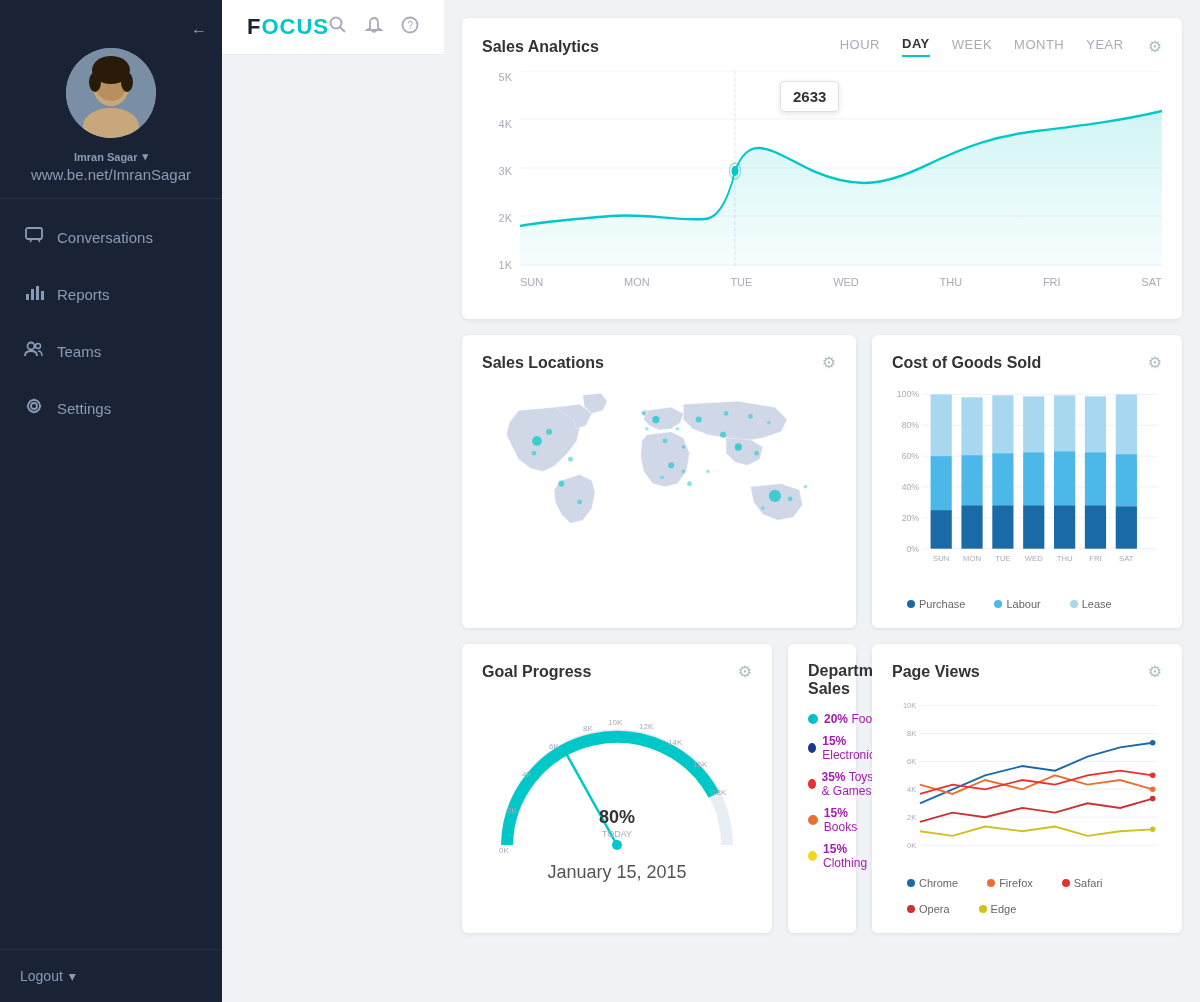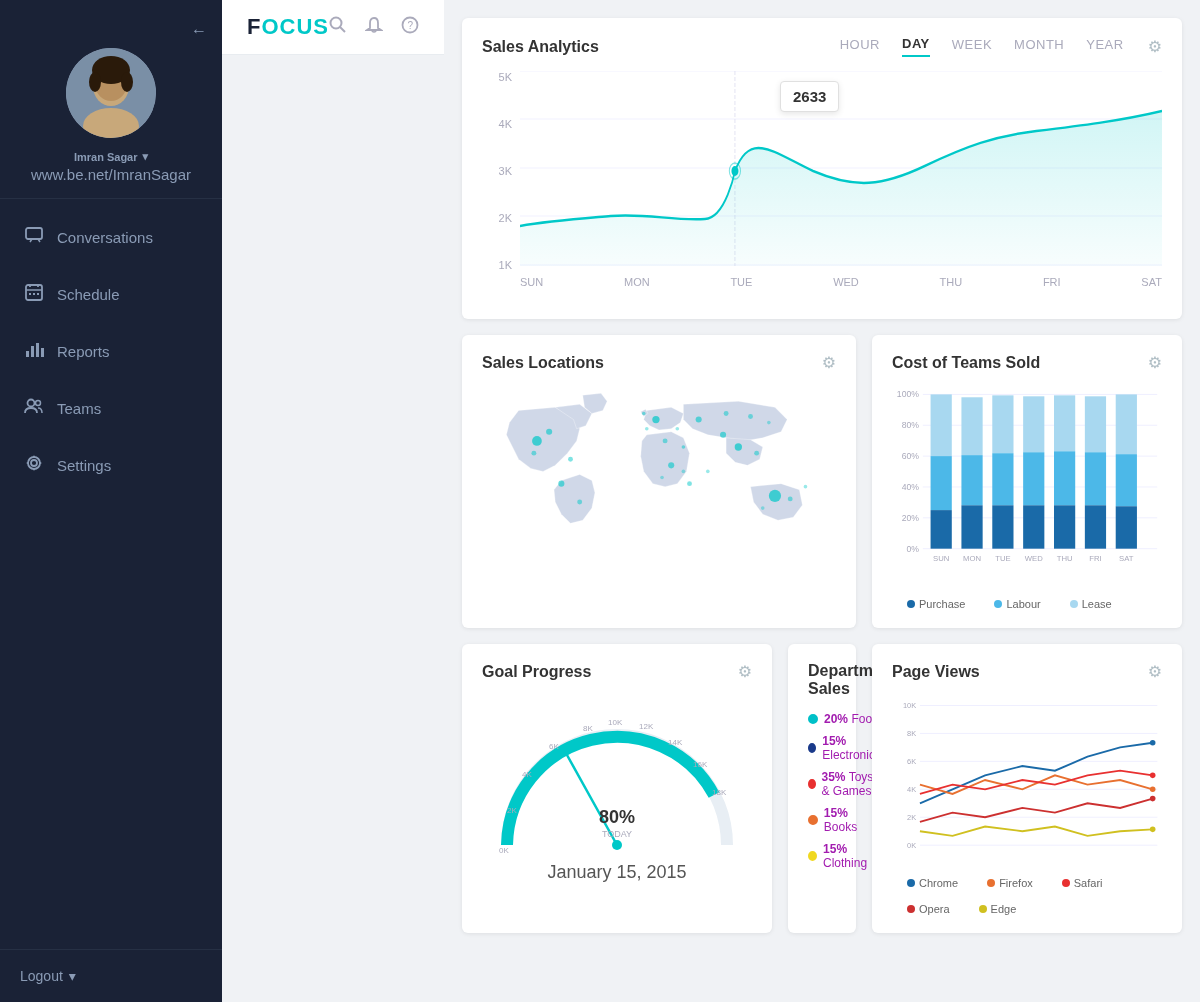--- a/index.html
+++ b/index.html
@@ -275,34 +275,20 @@
 
   <ul class="nav-list">
     <li class="nav-item">
       <span class="nav-icon">
         <svg width="20" height="20" viewBox="0 0 20 20">
             <rect x="2" y="3" width="16" height="11" rx="2" fill="none" stroke="#8a9bb5" stroke-width="1.8"></rect>
             <path d="M6 17 l2-3 h6 l2 3" fill="none" stroke="#8a9bb5" stroke-width="1.5"></path>
           </svg>
       </span>
       <span>Conversations</span>
-    </li>
-    <li class="nav-item">
-      <span class="nav-icon">
-        <svg width="20" height="20" viewBox="0 0 20 20">
-            <rect x="2" y="3" width="16" height="15" rx="2" fill="none" stroke="#8a9bb5" stroke-width="1.8"></rect>
-            <path d="M2 8 h16" stroke="#8a9bb5" stroke-width="1.5"></path>
-            <line x1="6" y1="2" x2="6" y2="5" stroke="#8a9bb5" stroke-width="1.8"></line>
-            <line x1="14" y1="2" x2="14" y2="5" stroke="#8a9bb5" stroke-width="1.8"></line>
-            <rect x="5" y="11" width="2" height="2" fill="#8a9bb5"></rect>
-            <rect x="9" y="11" width="2" height="2" fill="#8a9bb5"></rect>
-            <rect x="13" y="11" width="2" height="2" fill="#8a9bb5"></rect>
-          </svg>
-      </span>
-      <span>Schedule</span>
     </li>
     <li class="nav-item">
       <span class="nav-icon">
         <svg width="20" height="20" viewBox="0 0 20 20">
             <rect x="2" y="12" width="3" height="6" fill="#8a9bb5"></rect>
             <rect x="7" y="7" width="3" height="11" fill="#8a9bb5"></rect>
             <rect x="12" y="4" width="3" height="14" fill="#8a9bb5"></rect>
             <rect x="17" y="9" width="3" height="9" fill="#8a9bb5"></rect>
           </svg>
       </span>
@@ -490,21 +476,21 @@
           <circle cx="530" cy="165" r="3" fill="#00c8c8" opacity="0.4"></circle>
           <circle cx="145" cy="120" r="4" fill="#00c8c8" opacity="0.5"></circle>
           <circle cx="395" cy="80" r="5" fill="#00c8c8" opacity="0.6"></circle>
           <circle cx="320" cy="70" r="3" fill="#00c8c8" opacity="0.4"></circle>
           <circle cx="370" cy="140" r="3" fill="#00c8c8" opacity="0.4"></circle>
         </svg>
       </div>
 
       <div class="card col-4">
         <div class="card-header">
-          <span class="card-title">Cost of Teams Sold</span>
+          <span class="card-title">Cost of Goods Sold</span>
           <span class="gear-icon">⚙</span>
         </div>
         <div class="bar-chart-area">
           <svg viewBox="0 0 280 200" width="100%" height="200">
 
             <text x="28" y="8" font-size="9" fill="#aab" text-anchor="end">100%</text>
             <text x="28" y="40" font-size="9" fill="#aab" text-anchor="end">80%</text>
             <text x="28" y="72" font-size="9" fill="#aab" text-anchor="end">60%</text>
             <text x="28" y="104" font-size="9" fill="#aab" text-anchor="end">40%</text>
             <text x="28" y="136" font-size="9" fill="#aab" text-anchor="end">20%</text>

